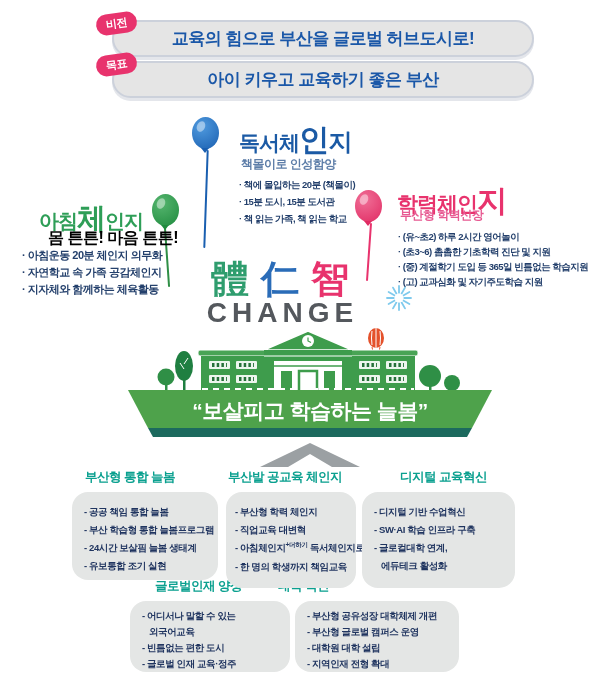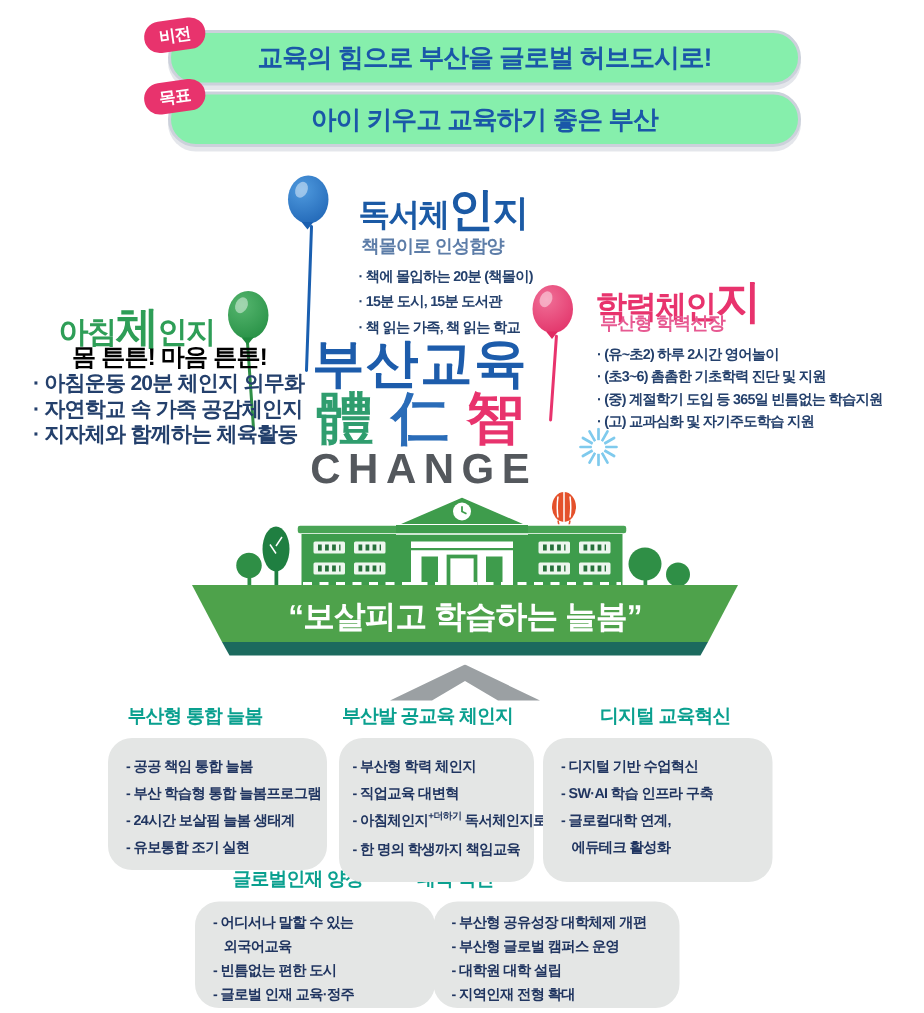--- a/index.html
+++ b/index.html
@@ -1,20 +1,20 @@
 <!DOCTYPE html>
 <html><head>
 <meta charset="utf-8">
 <style>
   html,body{margin:0;padding:0;background:#fff;}
   .page{position:relative;width:616px;height:675px;background:#fff;overflow:hidden;
         font-family:"Liberation Sans","DejaVu Sans",sans-serif;}
 
   
-  .pill{position:absolute;left:112px;width:418px;height:33px;background:#86efac;
+  .pill{position:absolute;left:112px;width:418px;height:33px;background:#e5e5e5;
         border:2.5px solid #ccd1db;border-radius:19px;display:flex;align-items:center;
         justify-content:center;font-weight:900;font-size:17px;color:#1a57a8;
         letter-spacing:-0.5px;box-shadow:0 3px 0 rgba(178,184,197,.35);}
   .pill-vision{top:20px;}
   .pill-goal{top:61px;}
   .badge{position:absolute;left:96px;background:#e8336d;color:#fff;font-weight:900;
          font-size:11px;padding:3px 10px;border-radius:12px;transform:rotate(-8deg);
          z-index:3;letter-spacing:-0.5px;}
   .badge-vision{top:13px;}
   .badge-goal{top:54px;}
@@ -41,21 +41,21 @@
   .grp-title .em{font-size:1.45em;}
   .t-morning{left:39px;top:199px;font-size:20px;color:#2e9e57;}
   .t-reading{left:239px;top:120px;font-size:21px;color:#1b5aa5;}
   .t-reading .post{font-size:1.15em;}
   .t-academic{left:397px;top:181px;font-size:21px;color:#e8336d;}
   .grp-sub{position:absolute;font-weight:800;white-space:nowrap;letter-spacing:-0.5px;}
   .s-morning{left:48px;top:228px;font-size:16px;color:#000000;}
   .s-reading{left:241px;top:156px;font-size:12px;color:#5d7da8;}
   .s-academic{left:400px;top:207px;font-size:12px;color:#e75a92;}
   .grp-items{position:absolute;font-weight:700;color:#24406c;letter-spacing:-0.5px;}
-  .i-morning{left:22px;top:247px;font-size:14px;line-height:17px;}
+  .i-morning{left:22px;top:247px;font-size:11px;line-height:17px;}
   .i-reading{left:239px;top:176px;font-size:9.5px;line-height:17px;}
   .i-academic{left:398px;top:229px;font-size:9.5px;line-height:15px;}
   .dot-item{white-space:nowrap;}
   .dot-item::before{content:"· ";}
 
   
   .main-title{position:absolute;left:160px;width:240px;text-align:center;top:219px;
        font-size:35px;font-weight:900;color:#1d5cab;letter-spacing:1px;}
   .hanja{position:absolute;left:160px;width:240px;text-align:center;top:254px;
        font-size:38px;font-weight:700;letter-spacing:12px;text-indent:12px;}
@@ -78,21 +78,21 @@
   .bx{position:absolute;background:#e4e6e5;border-radius:16px;box-sizing:border-box;}
   .bx-item{font-size:9.5px;font-weight:800;color:#203560;letter-spacing:-0.4px;
        white-space:pre;padding-left:7px;text-indent:-7px;}
   .bx-item::before{content:"- ";}
   .row1 .bx-item{line-height:18px;}
   .row2 .bx-item{line-height:16px;}
   .bx1{left:72px;top:492px;width:146px;height:88px;padding:11px 8px 0 12px;}
   .bx2{left:226px;top:492px;width:130px;height:96px;padding:11px 6px 0 9px;}
   .bx3{left:362px;top:492px;width:153px;height:96px;padding:11px 0 0 12px;}
   .bx4{left:130px;top:601px;width:160px;height:71px;padding:7px 8px 4px 12px;}
-  .bx5{left:289px;top:601px;width:164px;height:71px;padding:7px 8px 8px 12px;}
+  .bx5{left:295px;top:601px;width:164px;height:71px;padding:7px 8px 8px 12px;}
   .h1{left:85px;top:469px;}
   .h2{left:228px;top:469px;}
   .h3{left:400px;top:469px;}
   .h4{left:155px;top:578px;}
   .h5{left:278px;top:578px;}
   .sup{font-size:6.5px;position:relative;top:-4px;letter-spacing:-0.3px;}
 </style>
 </head>
 <body>
 
@@ -134,21 +134,20 @@
     <span>학력체인</span><span class="em">지</span><span></span>
   </div>
   <div class="grp-sub s-academic">부산형 학력신장</div>
   <div class="grp-items i-academic">
     <div class="dot-item">(유~초2) 하루 2시간 영어놀이</div>
     <div class="dot-item">(초3~6) 촘촘한 기초학력 진단 및 지원</div>
     <div class="dot-item">(중) 계절학기 도입 등 365일 빈틈없는 학습지원</div>
     <div class="dot-item">(고) 교과심화 및 자기주도학습 지원</div>
   </div>
 
-  <div class="main-title">부산교육</div>
   <div class="hanja">
     <span class="h-che">體</span><span class="h-in">仁</span><span class="h-ji">智</span>
   </div>
   <div class="change">CHANGE</div>
 
   <svg class="sparkle" width="26" height="26" viewBox="0 0 26 26">
     <g stroke="#7fcaed" stroke-width="1.8" stroke-linecap="round">
       <line x1="18" y1="13" x2="25" y2="13"></line>
         <line x1="17.3" y1="15.5" x2="23.4" y2="19"></line>
       <line x1="15.5" y1="17.3" x2="19" y2="23.4"></line>

